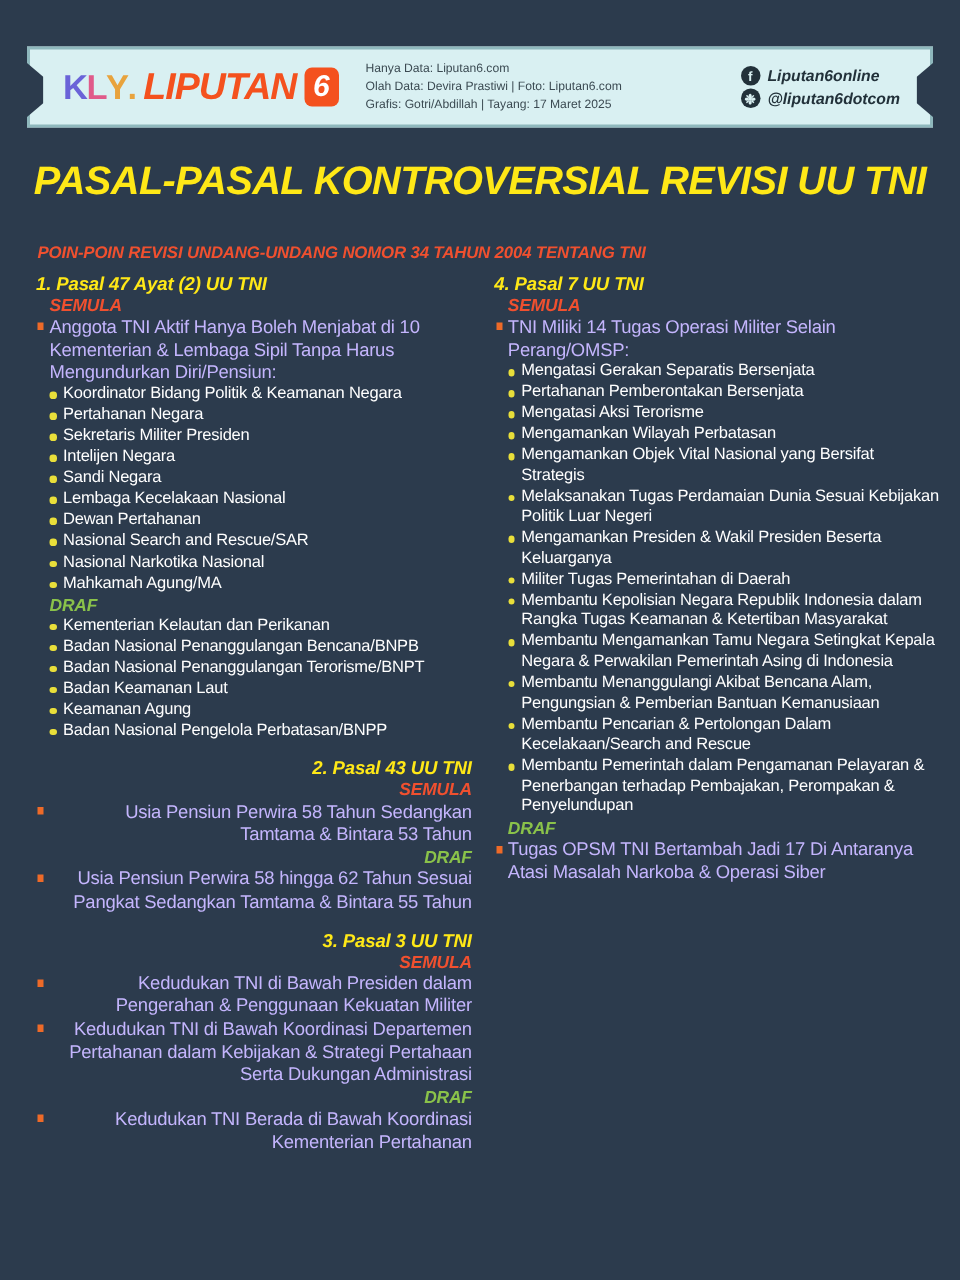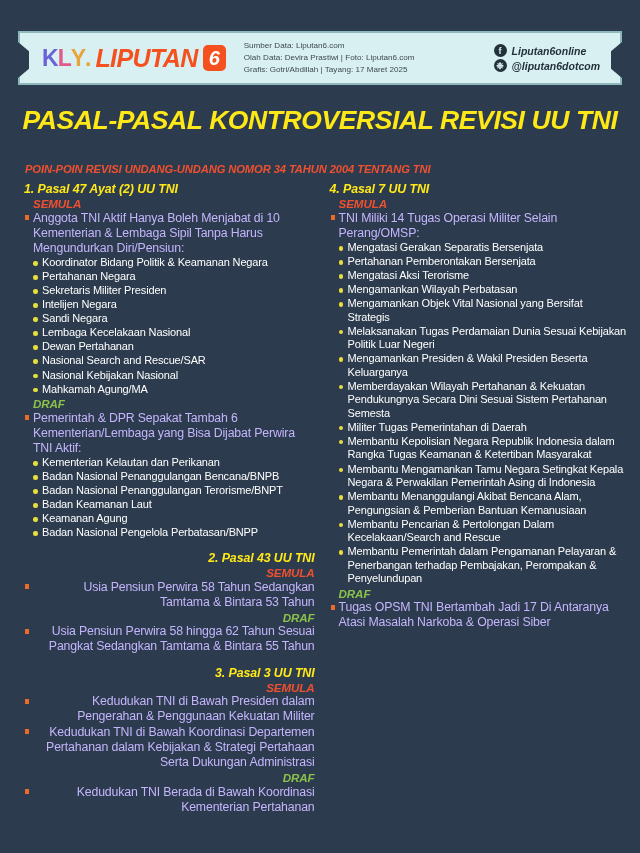--- a/index.html
+++ b/index.html
@@ -253,21 +253,21 @@
         <span class="kly-k">K</span>
           <span class="kly-l">L</span>
           <span class="kly-y">Y</span>
           <span class="kly-dot">.</span>
       </div>
       <div class="liputan-word">LIPUTAN</div>
       <div class="liputan-six">6</div>
     </div>
 
     <div class="credits">
-      <div>Sumber Data: Liputan6.com</div>
+      <div>Hanya Data: Liputan6.com</div>
       <div>Olah Data: Devira Prastiwi | Foto: Liputan6.com</div>
       <div>Grafis: Gotri/Abdillah | Tayang: 17 Maret 2025</div>
     </div>
 
     <div class="socials">
       <div class="social-row">
         <span class="social-ic">f</span>
         <span>Liputan6online</span>
       </div>
       <div class="social-row">
@@ -291,25 +291,24 @@
       <div class="b-main">Anggota TNI Aktif Hanya Boleh Menjabat di 10 Kementerian &amp; Lembaga Sipil Tanpa Harus Mengundurkan Diri/Pensiun:</div>
       <ul>
         <li class="b-sub">Koordinator Bidang Politik &amp; Keamanan Negara</li>
         <li class="b-sub">Pertahanan Negara</li>
         <li class="b-sub">Sekretaris Militer Presiden</li>
         <li class="b-sub">Intelijen Negara</li>
         <li class="b-sub">Sandi Negara</li>
         <li class="b-sub">Lembaga Kecelakaan Nasional</li>
         <li class="b-sub">Dewan Pertahanan</li>
         <li class="b-sub">Nasional Search and Rescue/SAR</li>
-        <li class="b-sub">Nasional Kebijakan Nasional</li>
+        <li class="b-sub">Nasional Narkotika Nasional</li>
         <li class="b-sub">Mahkamah Agung/MA</li>
       </ul>
       <div class="label-draf">DRAF</div>
-      <div class="b-main">Pemerintah &amp; DPR Sepakat Tambah 6 Kementerian/Lembaga yang Bisa Dijabat Perwira TNI Aktif:</div>
       <ul>
         <li class="b-sub">Kementerian Kelautan dan Perikanan</li>
         <li class="b-sub">Badan Nasional Penanggulangan Bencana/BNPB</li>
         <li class="b-sub">Badan Nasional Penanggulangan Terorisme/BNPT</li>
         <li class="b-sub">Badan Keamanan Laut</li>
         <li class="b-sub">Keamanan Agung</li>
         <li class="b-sub">Badan Nasional Pengelola Perbatasan/BNPP</li>
       </ul>
     </div>
 
@@ -339,21 +338,20 @@
       <div class="label-semula">SEMULA</div>
       <div class="b-main">TNI Miliki 14 Tugas Operasi Militer Selain Perang/OMSP:</div>
       <ul>
         <li class="b-sub">Mengatasi Gerakan Separatis Bersenjata</li>
         <li class="b-sub">Pertahanan Pemberontakan Bersenjata</li>
         <li class="b-sub">Mengatasi Aksi Terorisme</li>
         <li class="b-sub">Mengamankan Wilayah Perbatasan</li>
         <li class="b-sub">Mengamankan Objek Vital Nasional yang Bersifat Strategis</li>
         <li class="b-sub">Melaksanakan Tugas Perdamaian Dunia Sesuai Kebijakan Politik Luar Negeri</li>
         <li class="b-sub">Mengamankan Presiden &amp; Wakil Presiden Beserta Keluarganya</li>
-        <li class="b-sub">Memberdayakan Wilayah Pertahanan &amp; Kekuatan Pendukungnya Secara Dini Sesuai Sistem Pertahanan Semesta</li>
         <li class="b-sub">Militer Tugas Pemerintahan di Daerah</li>
         <li class="b-sub">Membantu Kepolisian Negara Republik Indonesia dalam Rangka Tugas Keamanan &amp; Ketertiban Masyarakat</li>
         <li class="b-sub">Membantu Mengamankan Tamu Negara Setingkat Kepala Negara &amp; Perwakilan Pemerintah Asing di Indonesia</li>
         <li class="b-sub">Membantu Menanggulangi Akibat Bencana Alam, Pengungsian &amp; Pemberian Bantuan Kemanusiaan</li>
         <li class="b-sub">Membantu Pencarian &amp; Pertolongan Dalam Kecelakaan/Search and Rescue</li>
         <li class="b-sub">Membantu Pemerintah dalam Pengamanan Pelayaran &amp; Penerbangan terhadap Pembajakan, Perompakan &amp; Penyelundupan</li>
       </ul>
       <div class="label-draf">DRAF</div>
       <div class="b-main">Tugas OPSM TNI Bertambah Jadi 17 Di Antaranya Atasi Masalah Narkoba &amp; Operasi Siber</div>
     </div>

